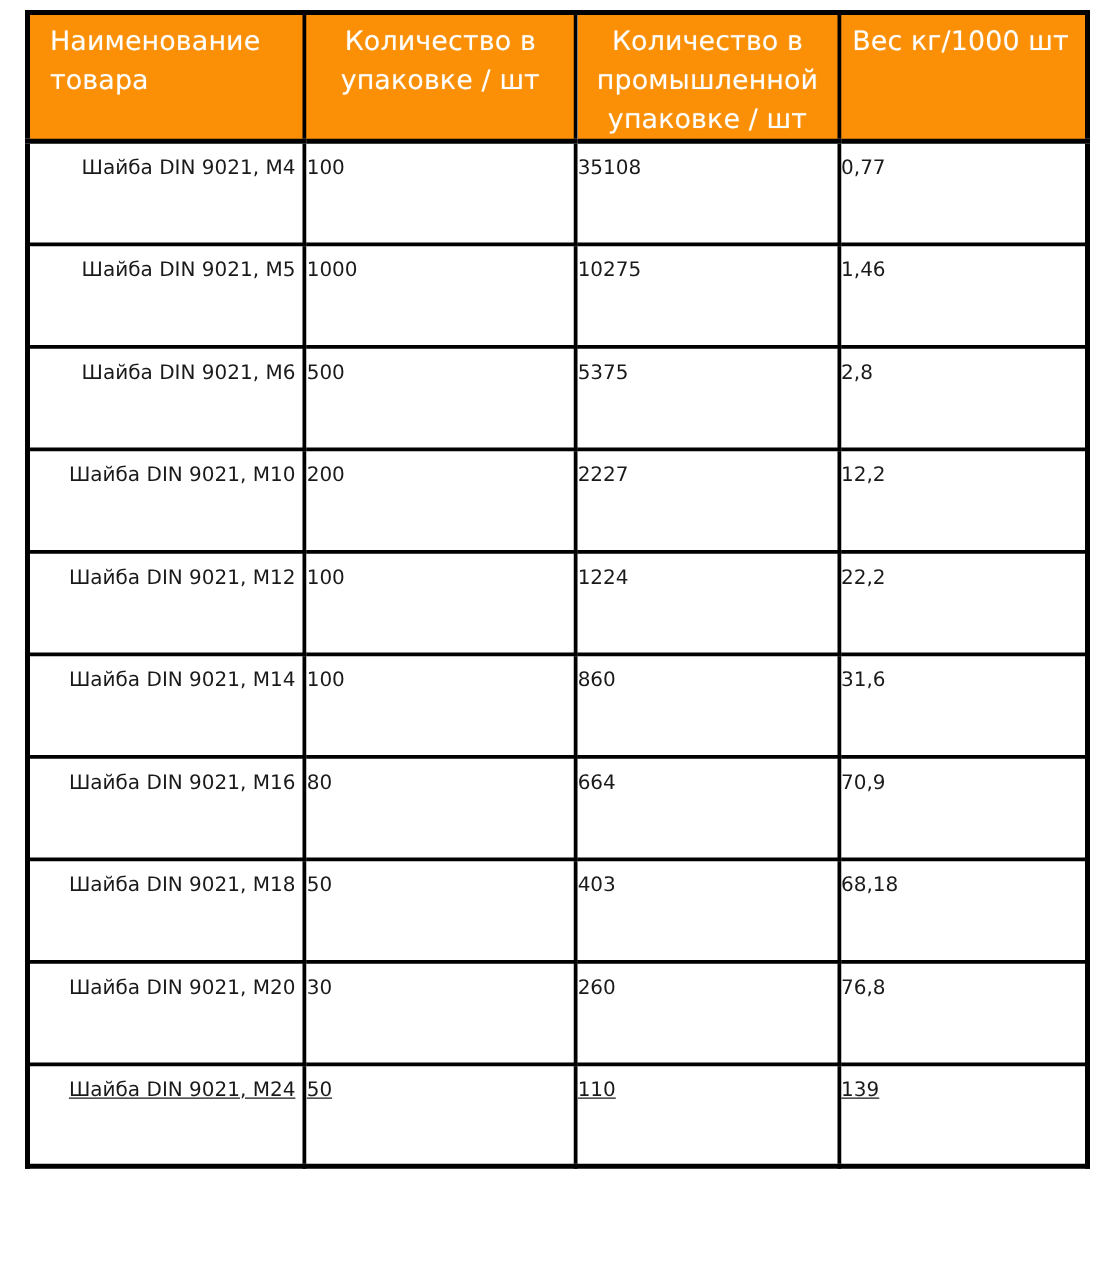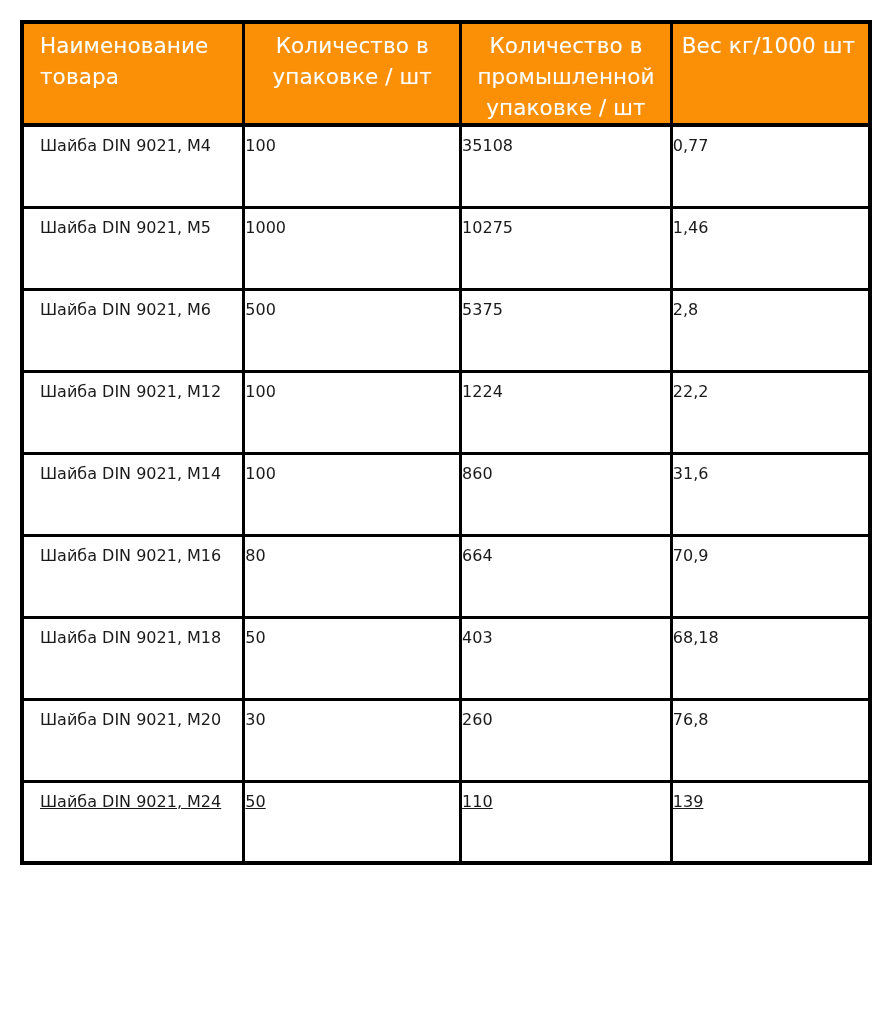--- a/index.html
+++ b/index.html
@@ -20,21 +20,21 @@
     width: 882px;
     height: 1024px;
     background: #ffffff;
     overflow: hidden;
   }
 
   
   .spec-table {
     position: absolute;
     left: 20px;
-    top: 20px;
+    top: 8px;
     width: 852px;
     border-collapse: collapse;
     table-layout: fixed;
     background: #ffffff;
     border: 4px solid #000000;
   }
 
   
   thead tr {
     height: 98px;
@@ -83,21 +83,21 @@
     border-right: none;
     margin-left: 22px;
   }
   tbody tr:last-child td {
     border-bottom: none;
     text-decoration: underline;
   }
   .cell-inner {
     padding-top: 8px;
   }
-  .c-name  { text-align: left;   padding-left: 16px; padding-right: 6px; }
+  .c-name  { text-align: right;   padding-left: 16px; padding-right: 6px; }
   .c-num   { }
 
   
   col.w-name   { width: 220px; }
   col.w-pack   { width: 215px; }
   col.w-indus  { width: 209px; }
   col.w-weight { width: 197px; }
 </style>
 </head>
 <body>
@@ -171,20 +171,34 @@
           </td>
           <td>
             <div class="cell-inner c-num">5375</div>
           </td>
           <td>
             <div class="cell-inner c-num">2,8</div>
           </td>
         </tr>
         <tr>
           <td>
+            <div class="cell-inner c-name">Шайба DIN 9021, М10</div>
+          </td>
+          <td>
+            <div class="cell-inner c-num">200</div>
+          </td>
+          <td>
+            <div class="cell-inner c-num">2227</div>
+          </td>
+          <td>
+            <div class="cell-inner c-num">12,2</div>
+          </td>
+        </tr>
+        <tr>
+          <td>
             <div class="cell-inner c-name">Шайба DIN 9021, М12</div>
           </td>
           <td>
             <div class="cell-inner c-num">100</div>
           </td>
           <td>
             <div class="cell-inner c-num">1224</div>
           </td>
           <td>
             <div class="cell-inner c-num">22,2</div>

